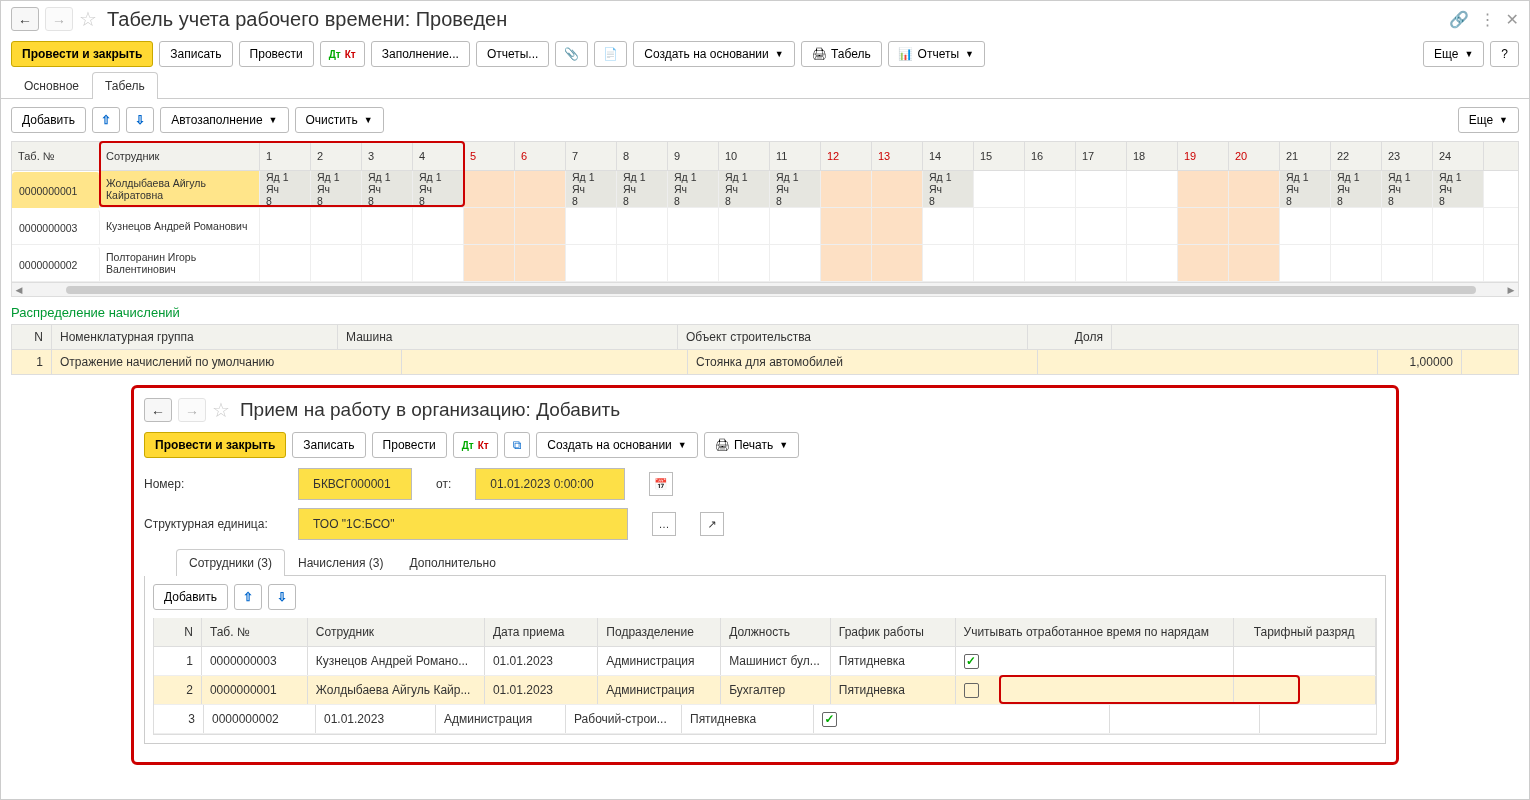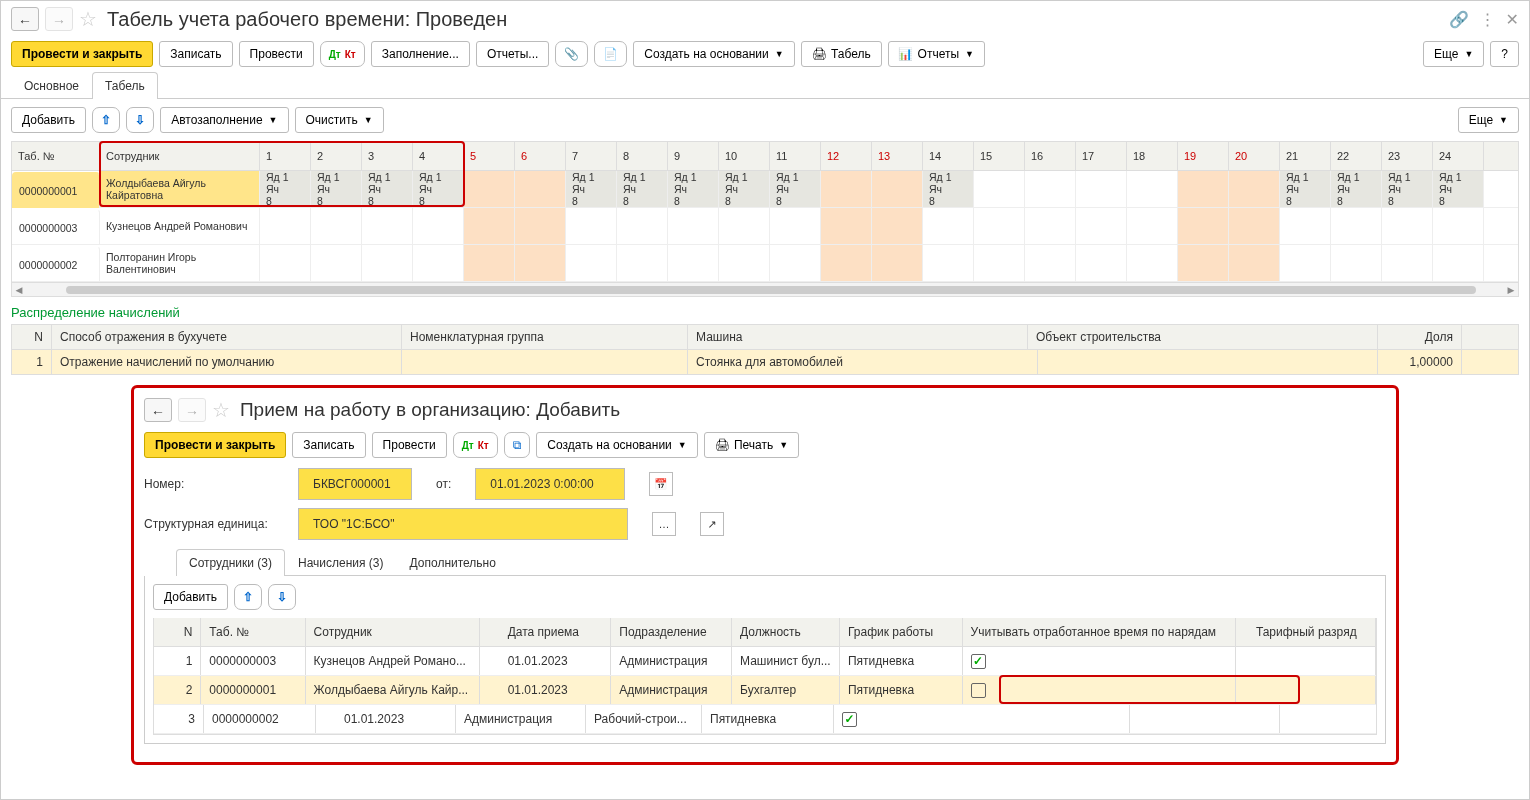--- a/index.html
+++ b/index.html
@@ -8,21 +8,21 @@
   .titlebar { display:flex; align-items:center; padding:6px 10px; gap:6px; }
   .nav-btn { width:28px; height:24px; border:1px solid #bbb; border-radius:3px; background:#f7f7f7; display:flex; align-items:center; justify-content:center; cursor:pointer; }
   .nav-arrow { font-size:14px; }
   .star-icon { font-size:20px; color:#ccc; }
   .title-text { font-size:20px; color:#333; margin-left:4px; }
   .title-right { margin-left:auto; display:flex; gap:10px; align-items:center; }
   .icon-gray { color:#999; font-size:16px; cursor:pointer; }
   .toolbar { display:flex; gap:6px; padding:4px 10px; align-items:center; flex-wrap:nowrap; }
   .btn { height:26px; padding:0 10px; border:1px solid #bbb; border-radius:3px; background:#fff; font-size:12px; display:inline-flex; align-items:center; gap:4px; cursor:pointer; white-space:nowrap; }
   .btn.primary { background:#ffd933; font-weight:bold; border-color:#c9a800; }
-  .btn.icon-only { padding:0 8px;border-radius:7px; }
+  .btn.icon-only { padding:0 8px; }
   .btn .caret { font-size:9px; margin-left:2px; }
   .spacer { flex:1; }
   .tabs { border-bottom:1px solid #ccc; padding:0 10px; display:flex; }
   .tab { padding:6px 12px; border:1px solid transparent; border-bottom:none; position:relative; top:1px; cursor:pointer; border-radius:4px 4px 0 0; }
   .tab.active { background:#fff; border-color:#ccc; }
   .content { padding:8px 10px; }
   .subtoolbar { display:flex; gap:6px; align-items:center; }
   .timesheet { margin-top:8px; border:1px solid #ddd; overflow:hidden; }
   .ts-header { display:flex; background:#f2f2ed; border-bottom:1px solid #ddd; }
   .ts-col { border-right:1px solid #ddd; padding:4px 6px; font-size:11px; height:28px; display:flex; align-items:center; }
@@ -67,21 +67,21 @@
   .sw-tabs { border-bottom:1px solid #ccc; display:flex; margin-top:4px;margin-left:32px; }
   .grid { border:1px solid #ddd; border-top:none; }
   .gh, .gr { display:flex; }
   .gh { background:#f2f2ed; border-bottom:1px solid #ddd; }
   .gc { padding:4px 8px; border-right:1px solid #ddd; font-size:12px; height:28px; display:flex; align-items:center; overflow:hidden; white-space:nowrap; text-overflow:ellipsis; }
   .gr { background:#fff; border-bottom:1px solid #eee; }
   .gr.hl { background:#fff3cf; }
   .g-n { width:50px; justify-content:flex-end; }
   .g-tab { width:112px; }
   .g-emp { width:188px; }
-  .g-date { width:120px;margin-left:20px; }
+  .g-date { width:120px; }
   .g-dept { width:130px; }
   .g-pos { width:116px; }
   .g-sched { width:132px; }
   .g-track { width:296px; }
   .g-grade { width:138px;margin-left:12px; }
   .checkbox { width:15px; height:15px; border:1.5px solid #666; border-radius:2px; display:inline-flex; align-items:center; justify-content:center; font-size:12px; color:#0a0; font-weight:bold; }
   .row-hl-box { position:absolute; border:2px solid #c00; border-radius:4px; pointer-events:none; }
   .arrow-up { color:#0066cc; font-weight:bold; }
   .arrow-down { color:#0066cc; font-weight:bold; }
 </style>
@@ -337,21 +337,20 @@
           <span class="scroll-arrow" style="margin-left:auto">▶</span>
         </div>
       </div>
       <div class="highlight-box" id="hl-box-1" style="left: 88px; top: 0px; width: 366px; height: 66px;"></div>
     </div>
 
     <div class="section-title">Распределение начислений</div>
     <div class="alloc">
       <div class="alloc-header">
         <div class="alloc-cell ac-n">N</div>
-        <div class="alloc-cell ac-method">Способ отражения в бухучете</div>
         <div class="alloc-cell ac-nom">Номенклатурная группа</div>
         <div class="alloc-cell ac-mach">Машина</div>
         <div class="alloc-cell ac-obj">Объект строительства</div>
         <div class="alloc-cell ac-share">Доля</div>
       </div>
       <div class="alloc-row">
         <div class="alloc-cell ac-n">1</div>
         <div class="alloc-cell ac-method">Отражение начислений по умолчанию</div>
         <div class="alloc-cell ac-nom"></div>
         <div class="alloc-cell ac-obj">Стоянка для автомобилей</div>

